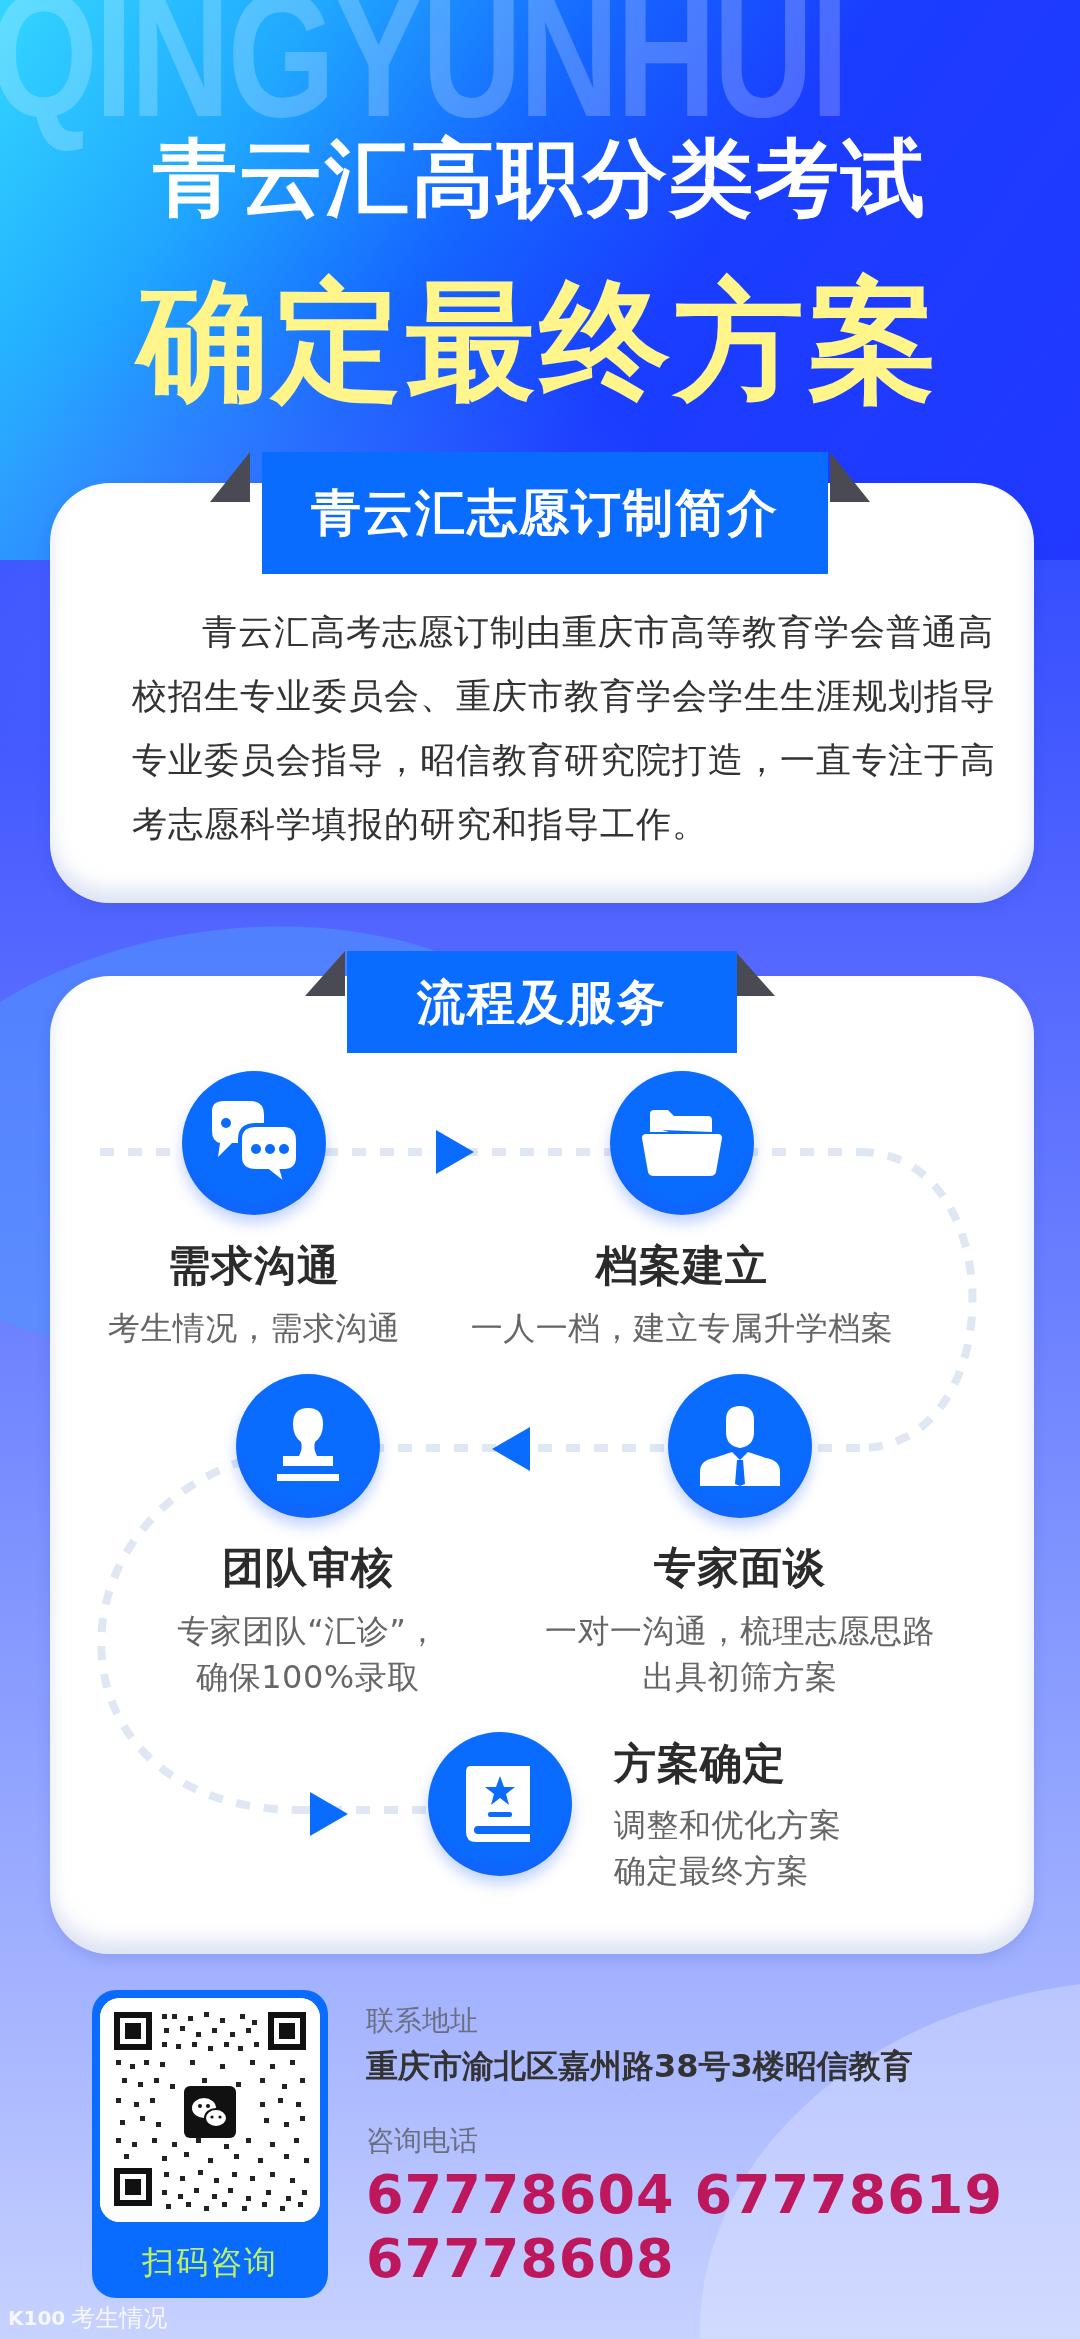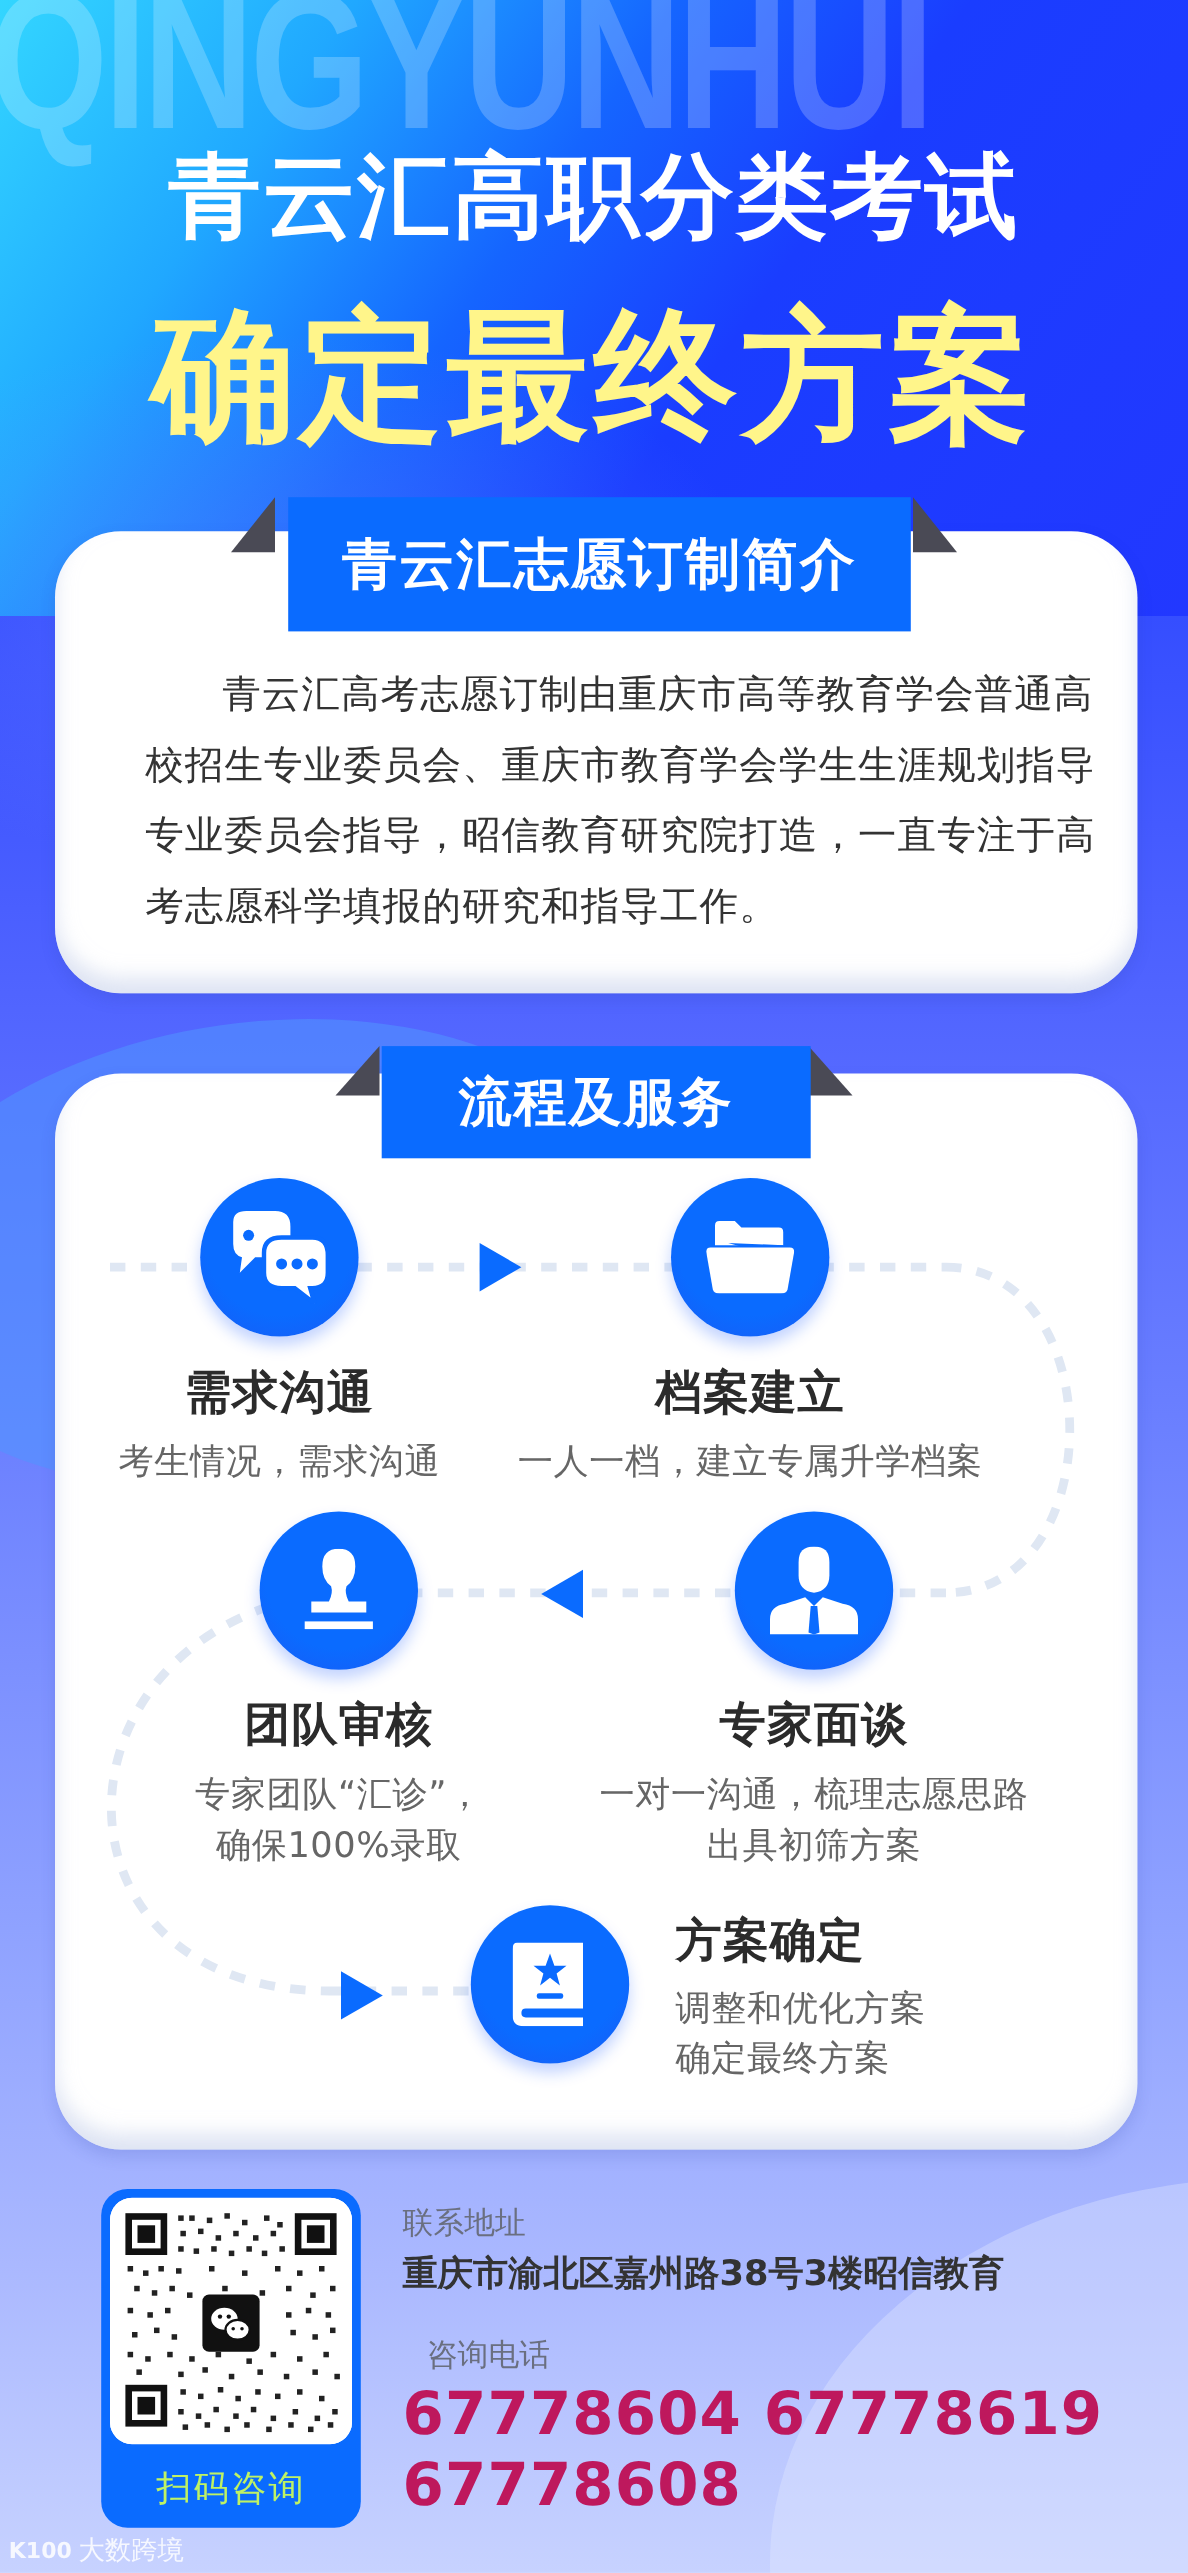--- a/index.html
+++ b/index.html
@@ -344,20 +344,20 @@
         <circle cx="108" cy="108" r="2" fill="#111"></circle>
       <circle cx="112" cy="119" r="1.6" fill="#111"></circle>
         <circle cx="120" cy="119" r="1.6" fill="#111"></circle>
     </svg>
   </div>
   <div class="qr-label">扫码咨询</div>
 </div>
 
 <div class="contact-label" style="top:2002px;">联系地址</div>
 <div class="contact-address">重庆市渝北区嘉州路38号3楼昭信教育</div>
-<div class="contact-label" style="top:2122px;margin-left:22px;">咨询电话</div>
+<div class="contact-label" style="top:2122px;">咨询电话</div>
 <div class="phone-line" style="top:2163px;">67778604 67778619</div>
 <div class="phone-line" style="top:2227px;">67778608</div>
 
 <div class="watermark">
   <span style="font-size:20px; font-weight:700;">K100</span>
-  <span>大数跨境</span>
+  <span>考生情况</span>
 </div>
 
 </body></html>

